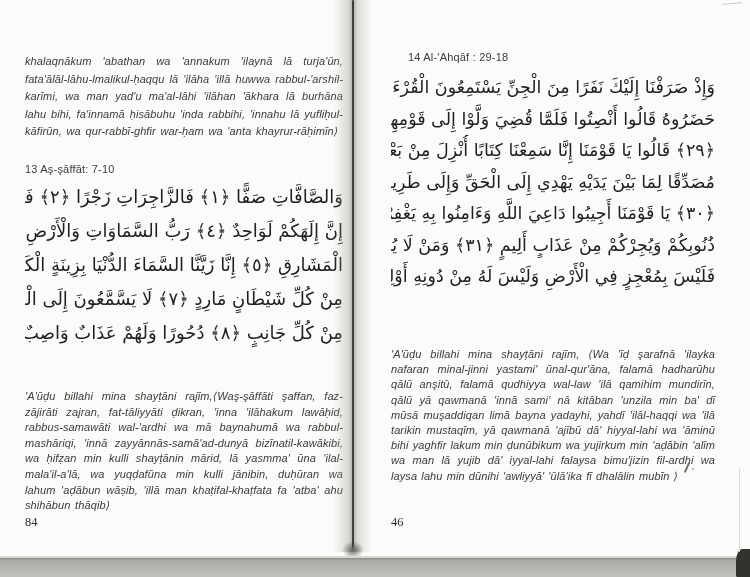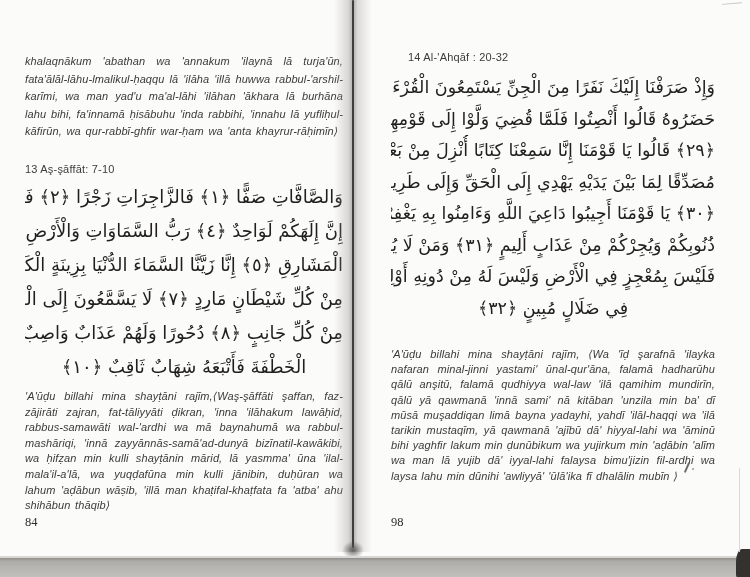--- a/index.html
+++ b/index.html
@@ -61,45 +61,43 @@
     <div id="left-intro" class="translit">khalaqnākum 'abathan wa 'annakum 'ilaynā lā turja'ūn, fata'ālāl-lāhu-lmalikul-ḥaqqu lā 'ilāha 'illā huwwa rabbul-'arshil-karīmi, wa man yad'u ma'al-lāhi 'ilāhan 'ākhara lā burhāna lahu bihi, fa'innamā ḥisābuhu 'inda rabbihi, 'innahu lā yufliḥul-kāfirūn, wa qur-rabbī-ghfir war-ḥam wa 'anta khayrur-rāḥimīn⟩</div>
 
     <div id="left-heading" class="heading">13 Aş-şāffāt: 7-10</div>
 
     <div id="left-arabic" class="arabic-block">
         <div class="arabic-line">وَالصَّافَّاتِ صَفًّا ﴿١﴾ فَالزَّاجِرَاتِ زَجْرًا ﴿٢﴾ فَالتَّالِيَاتِ ذِكْرًا ﴿٣﴾</div>
         <div class="arabic-line">إِنَّ إِلَهَكُمْ لَوَاحِدٌ ﴿٤﴾ رَبُّ السَّمَاوَاتِ وَالْأَرْضِ وَمَا بَيْنَهُمَا وَرَبُّ</div>
         <div class="arabic-line">الْمَشَارِقِ ﴿٥﴾ إِنَّا زَيَّنَّا السَّمَاءَ الدُّنْيَا بِزِينَةٍ الْكَوَاكِبِ ﴿٦﴾ وَحِفْظًا</div>
         <div class="arabic-line">مِنْ كُلِّ شَيْطَانٍ مَارِدٍ ﴿٧﴾ لَا يَسَّمَّعُونَ إِلَى الْمَلَإِ الْأَعْلَى وَيُقْذَفُونَ</div>
         <div class="arabic-line">مِنْ كُلِّ جَانِبٍ ﴿٨﴾ دُحُورًا وَلَهُمْ عَذَابٌ وَاصِبٌ ﴿٩﴾ إِلَّا مَنْ خَطِفَ</div>
-        <div class="arabic-line last-line">الْخَطْفَةَ فَأَتْبَعَهُ شِهَابٌ ثَاقِبٌ ﴿١٠﴾</div>
       </div>
 
     <div id="left-translit" class="translit">'A'ūḍu billahi mina shayṭāni rajīm,⟨Waş-şāffāti şaffan, faz-zājirāti zajran, fat-tāliyyāti ḍikran, 'inna 'ilāhakum lawāḥid, rabbus-samawāti wal-'ardhi wa mā baynahumā wa rabbul-mashāriqi, 'innā zayyānnās-samā'ad-dunyā bizīnatil-kawākibi, wa ḥifẓan min kulli shayṭānin mārid, lā yasmma' ūna 'ilal-mala'il-a'lā, wa yuqḍafūna min kulli jānibin, duḥūran wa lahum 'aḍābun wāṣib, 'illā man khaṭifal-khaṭfata fa 'atba' ahu shihābun thāqib⟩</div>
 
     <div class="page-num">84</div>
   </div>
 
   <div id="right-page" class="page">
-    <div id="right-heading" class="heading">14 Al-'Ahqāf : 20-32</div>
+    <div id="right-heading" class="heading">14 Al-'Ahqāf : 29-18</div>
 
     <div id="right-arabic" class="arabic-block">
         <div class="arabic-line">وَإِذْ صَرَفْنَا إِلَيْكَ نَفَرًا مِنَ الْجِنِّ يَسْتَمِعُونَ الْقُرْءَانَ فَلَمَّا</div>
         <div class="arabic-line">حَضَرُوهُ قَالُوا أَنْصِتُوا فَلَمَّا قُضِيَ وَلَّوْا إِلَى قَوْمِهِمْ مُنْذِرِينَ</div>
         <div class="arabic-line">﴿٢٩﴾ قَالُوا يَا قَوْمَنَا إِنَّا سَمِعْنَا كِتَابًا أُنْزِلَ مِنْ بَعْدِ مُوسَى</div>
         <div class="arabic-line">مُصَدِّقًا لِمَا بَيْنَ يَدَيْهِ يَهْدِي إِلَى الْحَقِّ وَإِلَى طَرِيقٍ مُسْتَقِيمٍ</div>
         <div class="arabic-line">﴿٣٠﴾ يَا قَوْمَنَا أَجِيبُوا دَاعِيَ اللَّهِ وَءَامِنُوا بِهِ يَغْفِرْ لَكُمْ مِنْ</div>
         <div class="arabic-line">ذُنُوبِكُمْ وَيُجِرْكُمْ مِنْ عَذَابٍ أَلِيمٍ ﴿٣١﴾ وَمَنْ لَا يُجِبْ دَاعِيَ اللَّهِ</div>
         <div class="arabic-line">فَلَيْسَ بِمُعْجِزٍ فِي الْأَرْضِ وَلَيْسَ لَهُ مِنْ دُونِهِ أَوْلِيَاءُ أُولَئِكَ</div>
-        <div class="arabic-line last-line">فِي ضَلَالٍ مُبِينٍ ﴿٣٢﴾</div>
       </div>
 
     <div id="right-translit" class="translit">'A'ūḍu billahi mina shayṭāni rajīm, ⟨Wa 'īḍ şarafnā 'ilayka nafaran minal-jinni yastami' ūnal-qur'āna, falamā hadharūhu qālū anşitū, falamā qudhiyya wal-law 'ilā qamihim mundirīn, qālū yā qawmanā 'innā sami' nā kitāban 'unzila min ba' dī mūsā muşaddiqan limā bayna yadayhi, yahdī 'ilāl-haqqi wa 'ilā tarikin mustaqīm, yā qawmanā 'ajībū dā' hiyyal-lahi wa 'āminū bihi yaghfir lakum min ḍunūbikum wa yujirkum min 'aḍābin 'alīm wa man lā yujib dā' iyyal-lahi falaysa bimu'jizin fil-ardhi wa laysa lahu min dūnihi 'awliyyā' 'ūlā'ika fī dhalālin mubīn ⟩</div>
 
-    <div class="page-num">98</div>
+    <div class="page-num">46</div>
   </div>
 
   <div id="gutter-shade"></div>
   <div id="gutter-line"></div>
   <div id="gutter-foot"></div>
 
   <div id="bottom-band-hl"></div>
   <div id="bottom-band"></div>
   <div id="corner-dark"></div>
   <div id="right-edge-line"></div>

